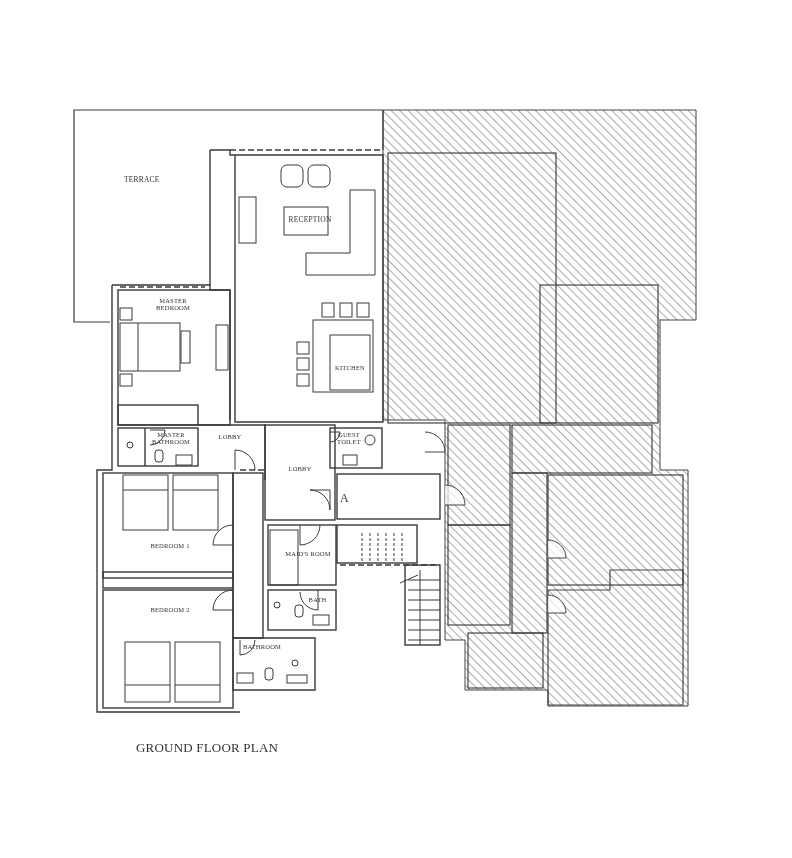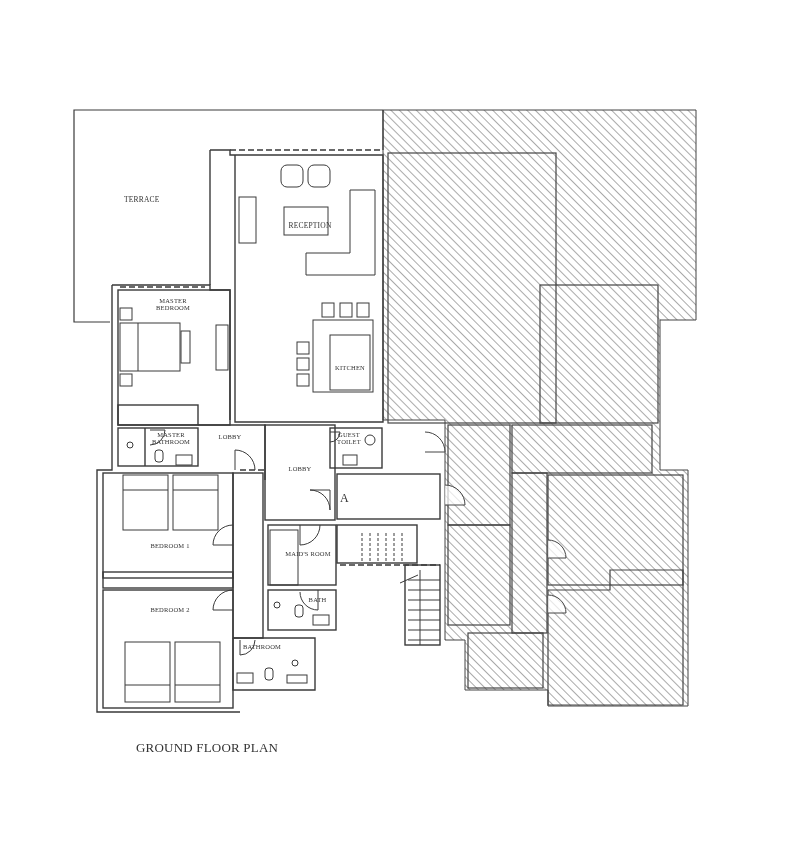--- a/index.html
+++ b/index.html
@@ -165,22 +165,22 @@
     <circle cx="277" cy="605" r="3"></circle>
     <rect x="295" y="605" width="8" height="12" rx="3"></rect>
     <rect x="313" y="615" width="16" height="10"></rect>
     <rect x="237" y="673" width="16" height="10"></rect>
     <rect x="265" y="668" width="8" height="12" rx="3"></rect>
     <circle cx="295" cy="663" r="3"></circle>
     <rect x="287" y="675" width="20" height="8"></rect>
   </g>
 </svg>
 
-<div class="lbl md" style="left:124px;top:196px;">TERRACE</div>
-<div class="lbl md" style="left:284px;top:222px;width:52px;">RECEPTION</div>
+<div class="lbl md" style="left:124px;top:176px;">TERRACE</div>
+<div class="lbl md" style="left:284px;top:216px;width:52px;">RECEPTION</div>
 <div class="lbl sm" style="left:148px;top:298px;width:50px;">MASTER
 BEDROOM</div>
 <div class="lbl sm" style="left:330px;top:365px;width:40px;">KITCHEN</div>
 <div class="lbl sm" style="left:146px;top:432px;width:50px;">MASTER
 BATHROOM</div>
 <div class="lbl sm" style="left:210px;top:434px;width:40px;">LOBBY</div>
 <div class="lbl sm" style="left:280px;top:466px;width:40px;">LOBBY</div>
 <div class="lbl sm" style="left:334px;top:432px;width:30px;">GUEST
 TOILET</div>
 <div class="lbl sm" style="left:140px;top:543px;width:60px;">BEDROOM 1</div>

